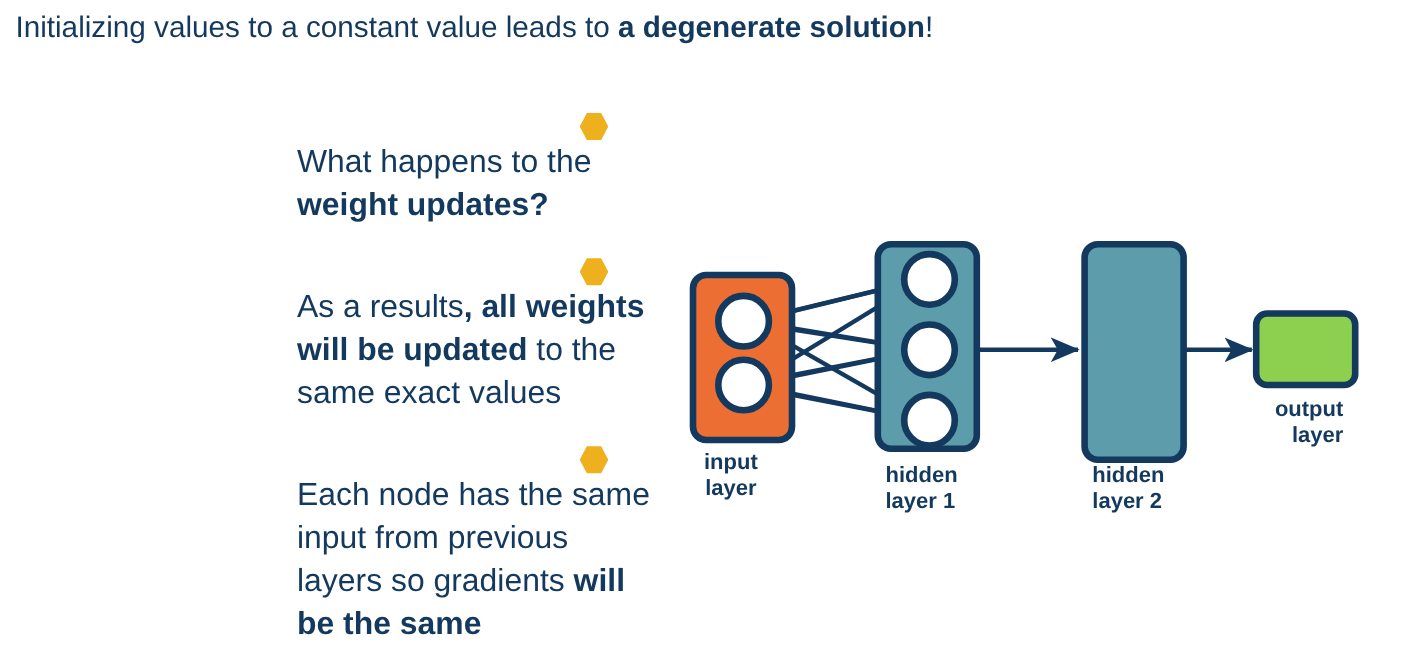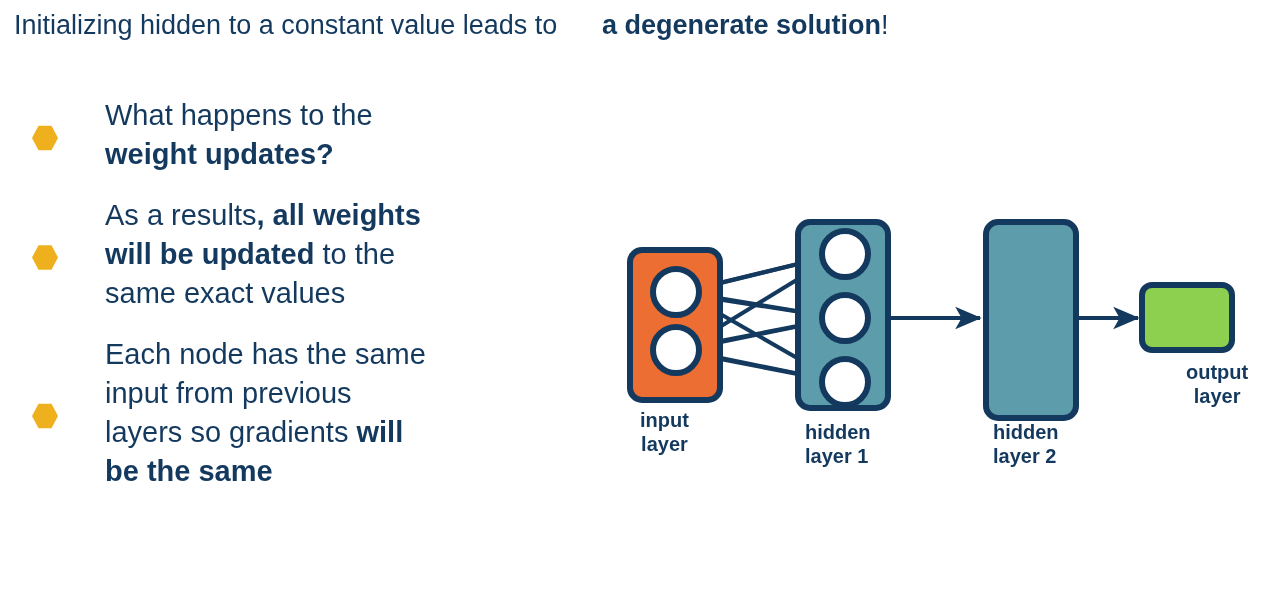--- a/index.html
+++ b/index.html
@@ -21,33 +21,34 @@
     position: absolute;
     left: 14px;
     top: 8px;
     width: 1250px;
     font-size: 27px;
     line-height: 34px;
     color: #14395e;
     font-weight: 400;
     white-space: nowrap;
   }
-  #slide-title .b { font-weight: 700; margin-left: 37px; }
+  #slide-title .b { font-weight: 700; }
 
   
   #bullet-list {
     position: absolute;
     left: 0px;
     top: 96px;
     width: 600px;
   }
   .bullet-row {
     display: flex;
-    align-items: center;
+    align-items: flex-end;
     margin-bottom: 22px;
+    flex-direction: column;
   }
   .bullet-marker {
     flex: 0 0 auto;
     width: 26px;
     height: 26px;
     margin-left: 32px;
     margin-right: 47px;
     margin-top: 6px;
     background: #efb01e;
     -webkit-clip-path: polygon(25% 3%, 75% 3%, 100% 50%, 75% 97%, 25% 97%, 0% 50%);
@@ -99,27 +100,27 @@
     position: absolute;
     font-size: 20px;
     line-height: 24px;
     font-weight: 700;
     color: #14395e;
     white-space: pre-line;
   }
   #label-input       { left: 40px;  top: 288px; text-align: center; }
   #label-hidden1     { left: 205px; top: 300px; text-align: left; }
   #label-hidden2     { left: 393px; top: 300px; text-align: left; }
-  #label-output      { left: 586px; top: 240px; text-align: center; }
+  #label-output      { left: 559px; top: 240px; text-align: right; }
 </style>
 </head>
 <body>
 
 <div id="slide-title">
-  <span>Initializing hidden to a constant value leads to </span><span class="b">a degenerate solution</span><span>!</span>
+  <span>Initializing values to a constant value leads to </span><span class="b">a degenerate solution</span><span>!</span>
 </div>
 
 <div id="bullet-list">
 
   <div class="bullet-row">
     <span class="bullet-marker"></span>
     <div class="bullet-text">
       <span>What happens to the </span><span class="b">weight updates?</span>
     </div>
   </div>

